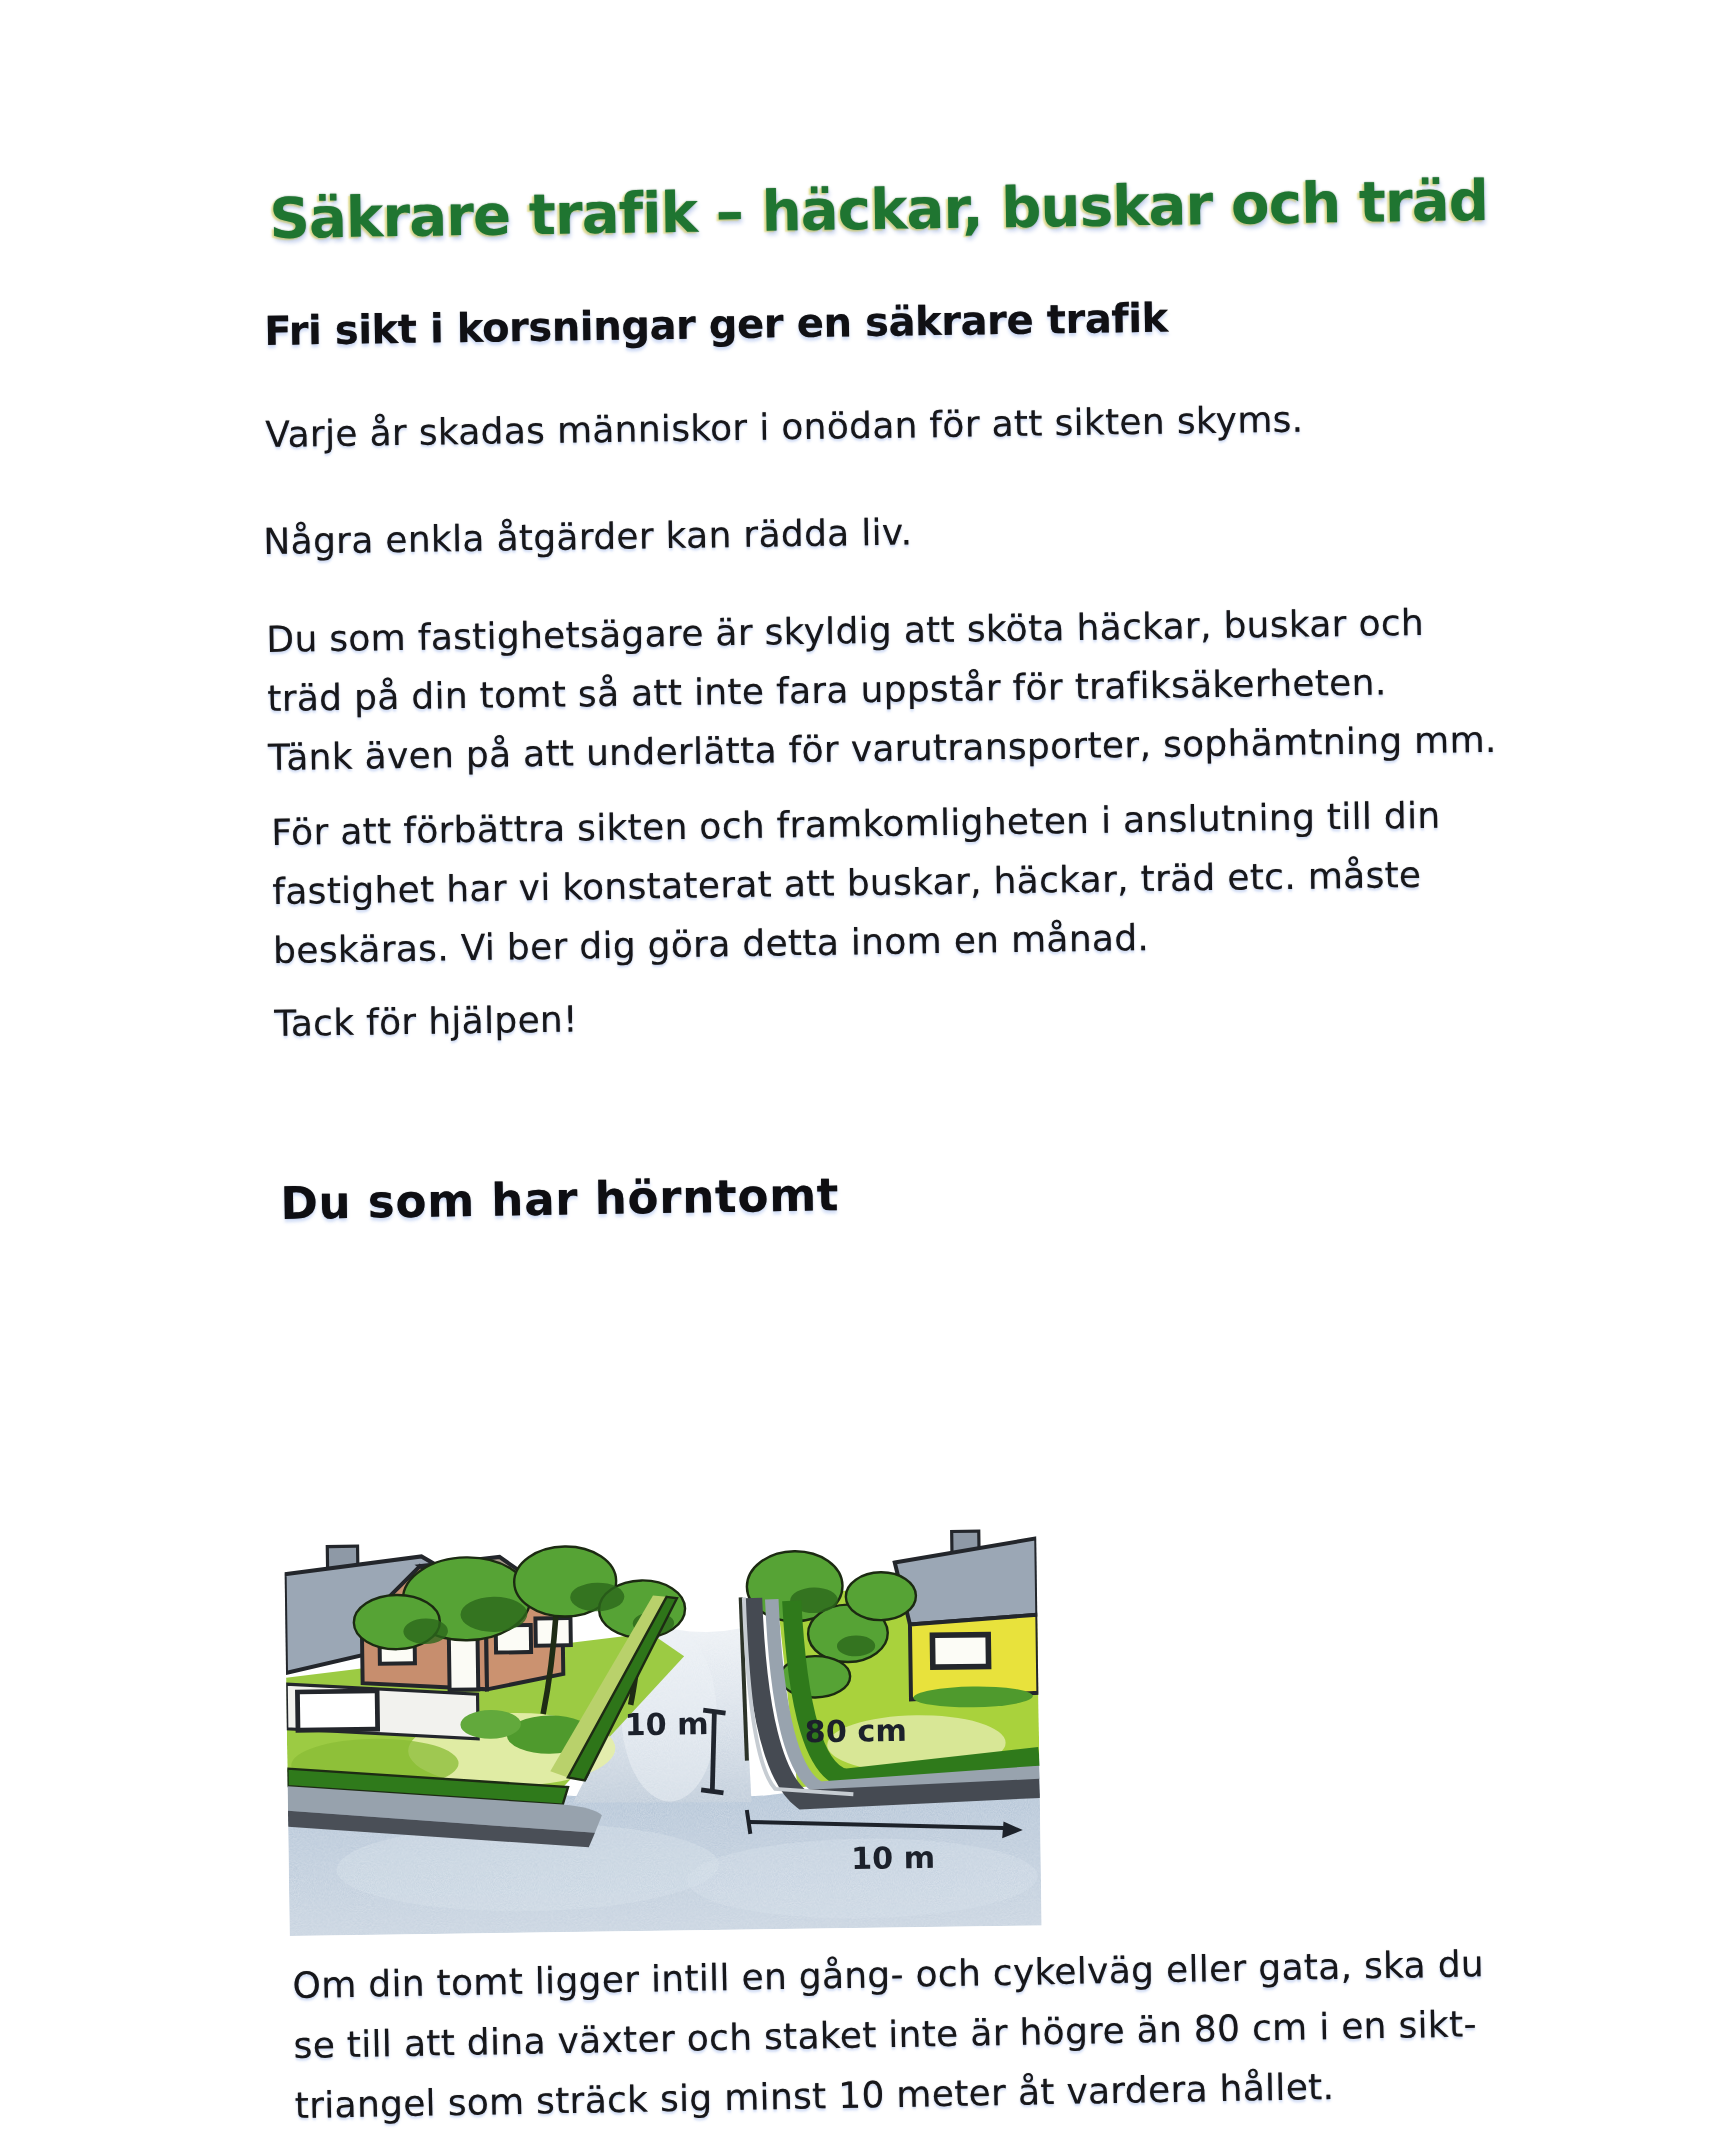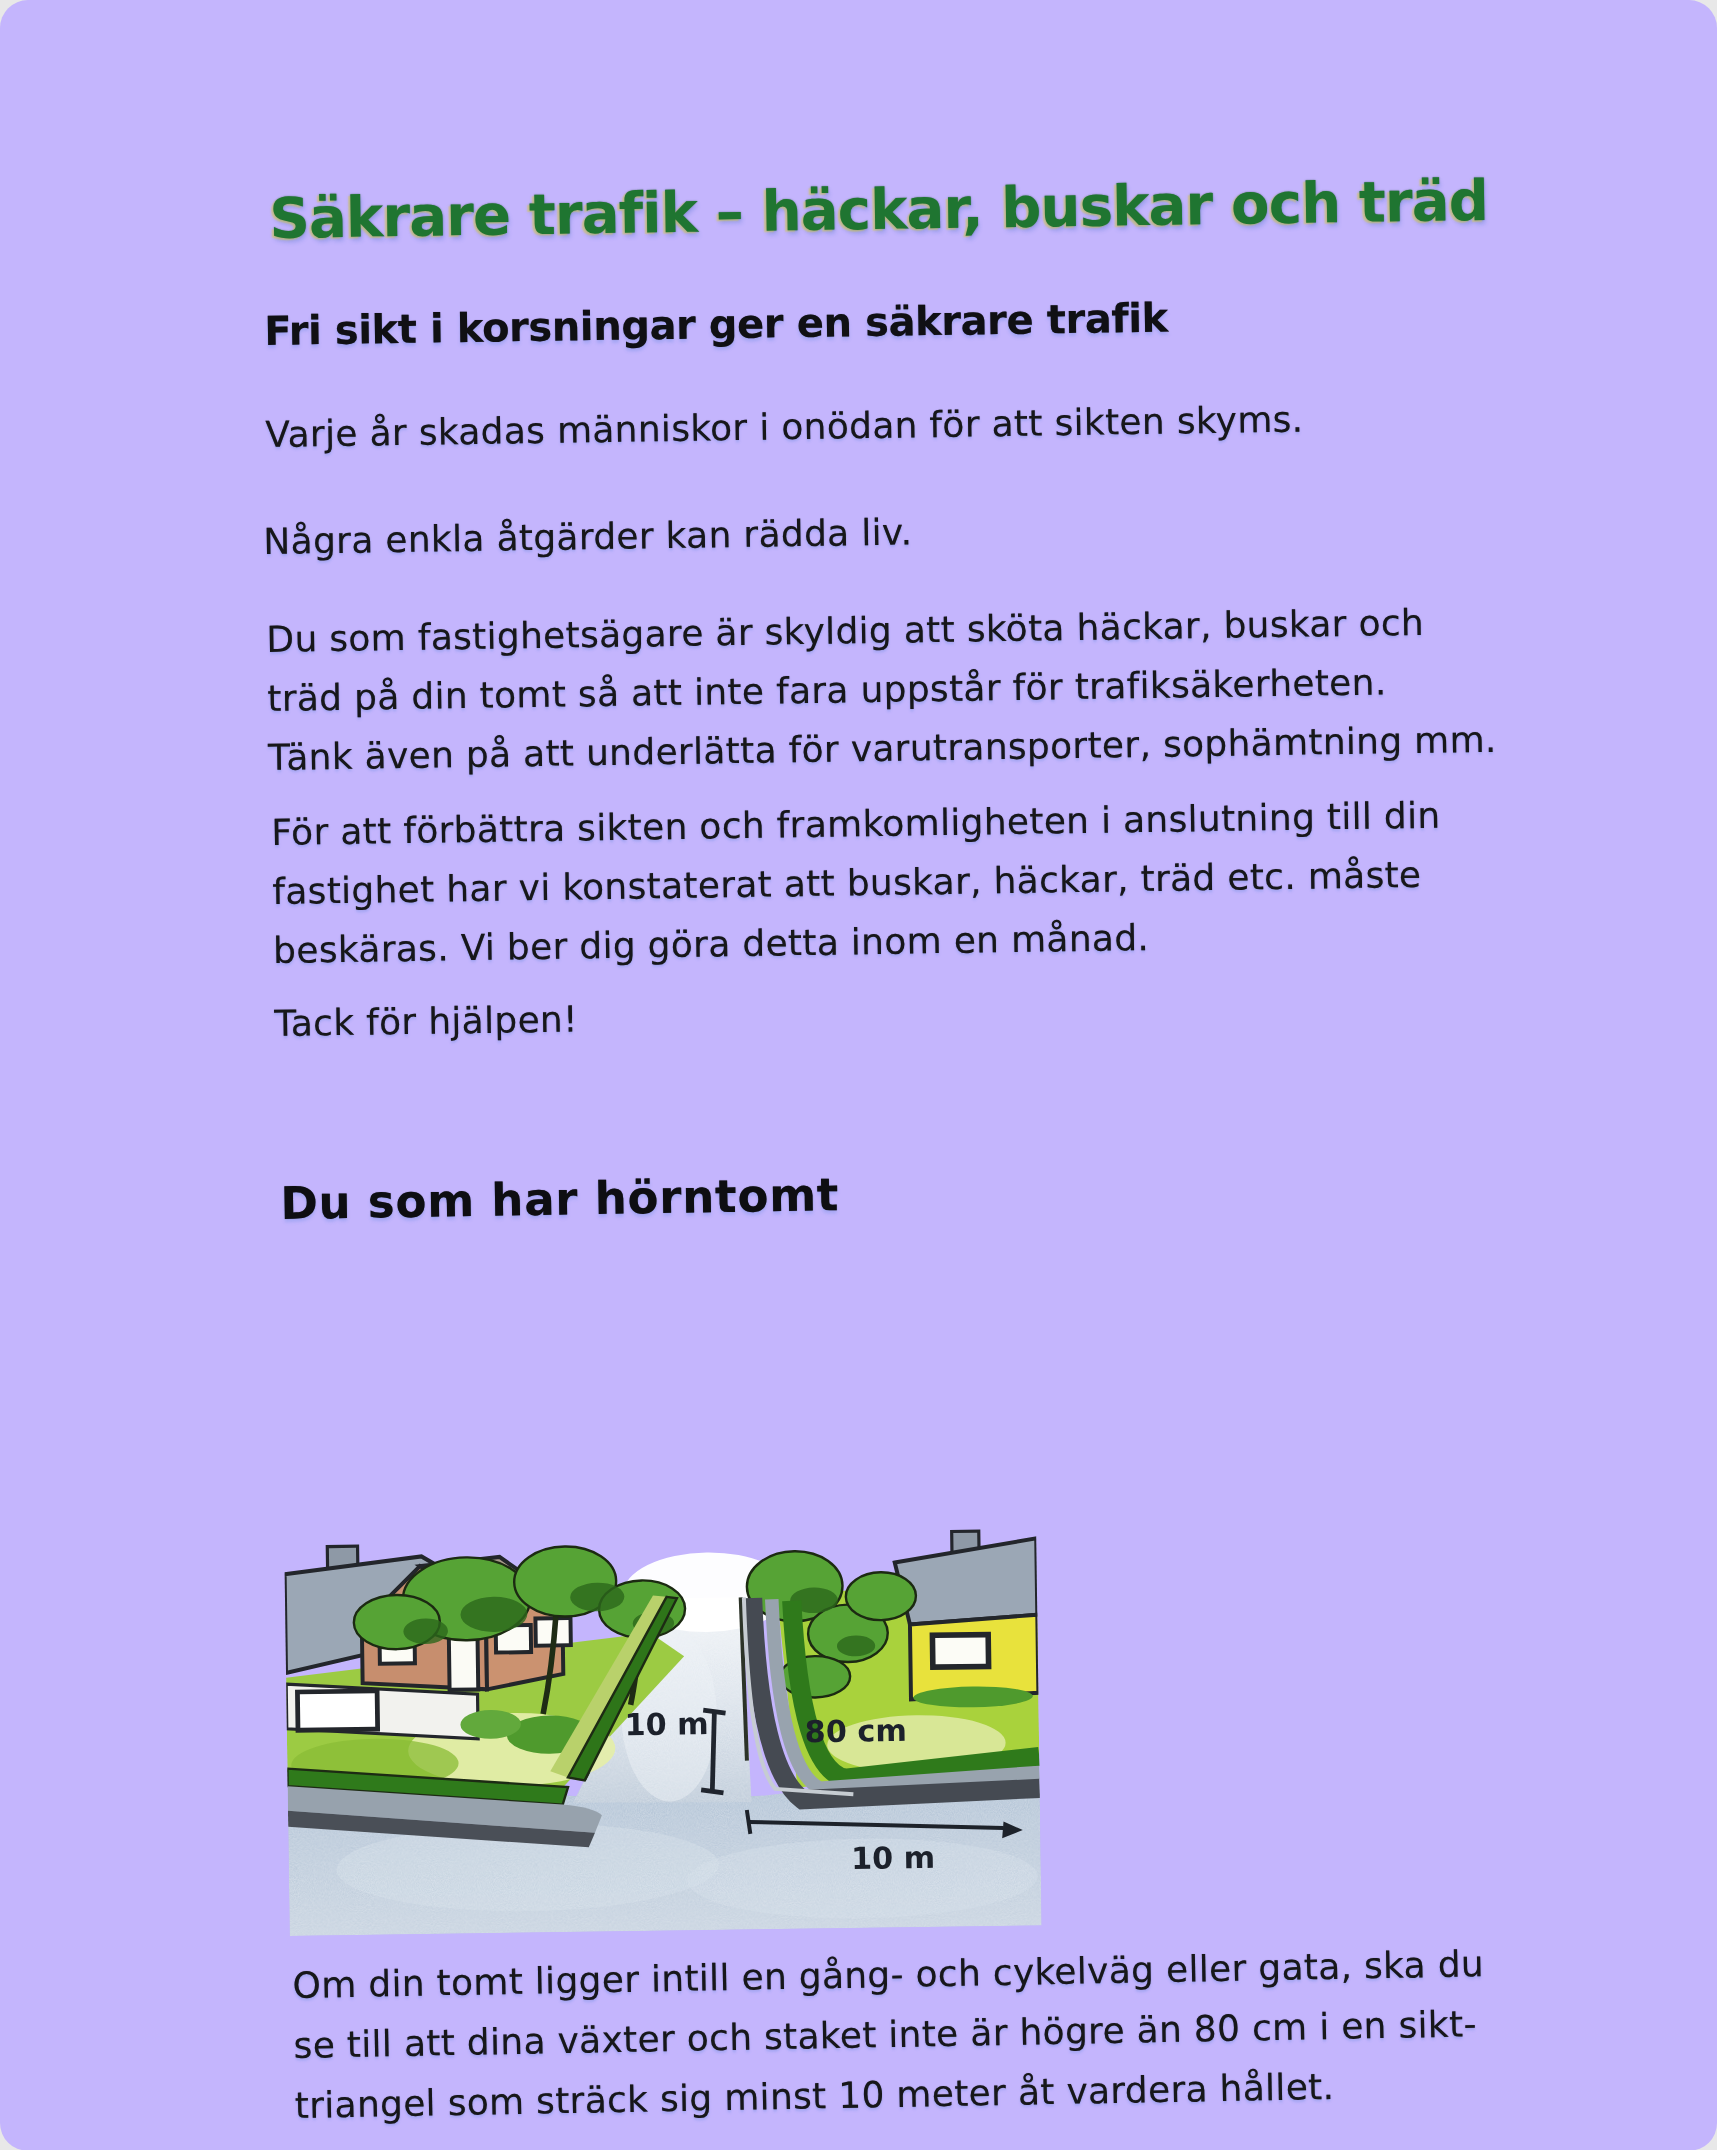--- a/index.html
+++ b/index.html
@@ -1,19 +1,18 @@
 <!DOCTYPE html>
 <html style="font-size:12.7px"><head>
 <meta charset="utf-8">
 <style>
   html,body{margin:0;padding:0;background:#e8e8e8;}
   .page{
-    position:relative;width:1717px;height:2151px;background:#c4b5fd;overflow:hidden;
+    position:relative;width:1717px;height:2151px;background:#ffffff;overflow:hidden;
     font-family:"DejaVu Sans","Liberation Sans",sans-serif;
-    border-radius:28px;
   }
   .rot{transform:rotate(-0.85deg);transform-origin:0 0;white-space:nowrap;position:absolute;margin:0;}
   .title{
     left:269px;top:186px;font-size:56px;font-weight:700;letter-spacing:-0.8px;color:#1f7531;
     text-shadow:-2.4px 1.6px 1.6px rgba(215,205,60,.50), 0.8px 4px 4px rgba(80,115,205,.33), 0 0 1.6px rgba(15,70,30,.65);
   }
   .subtitle{
     left:264px;top:308px;font-size:40px;font-weight:700;letter-spacing:-0.4px;color:#101014;
     text-shadow:0 3.2px 3.2px rgba(95,135,225,.30), 0 0 0.8px rgba(0,0,0,.55);
   }

